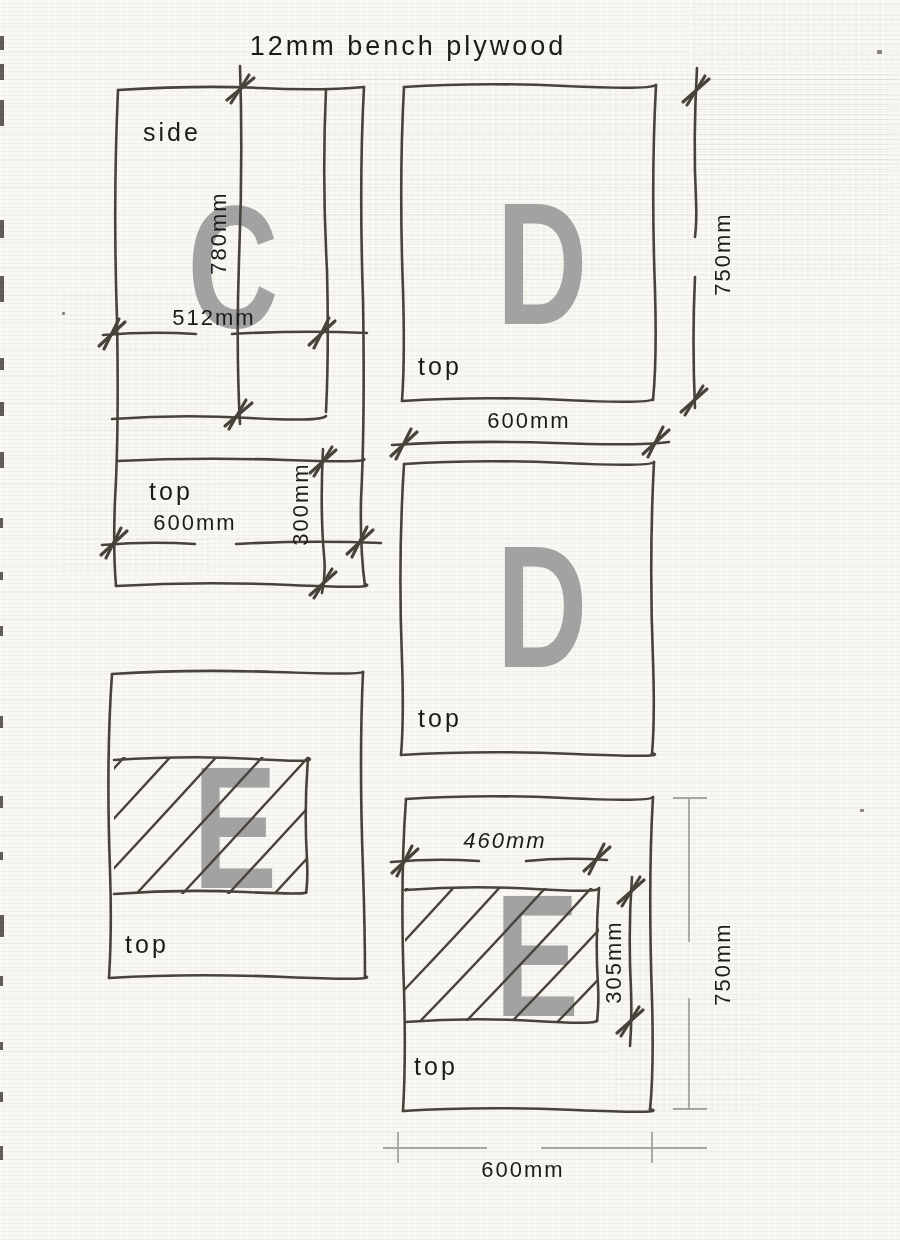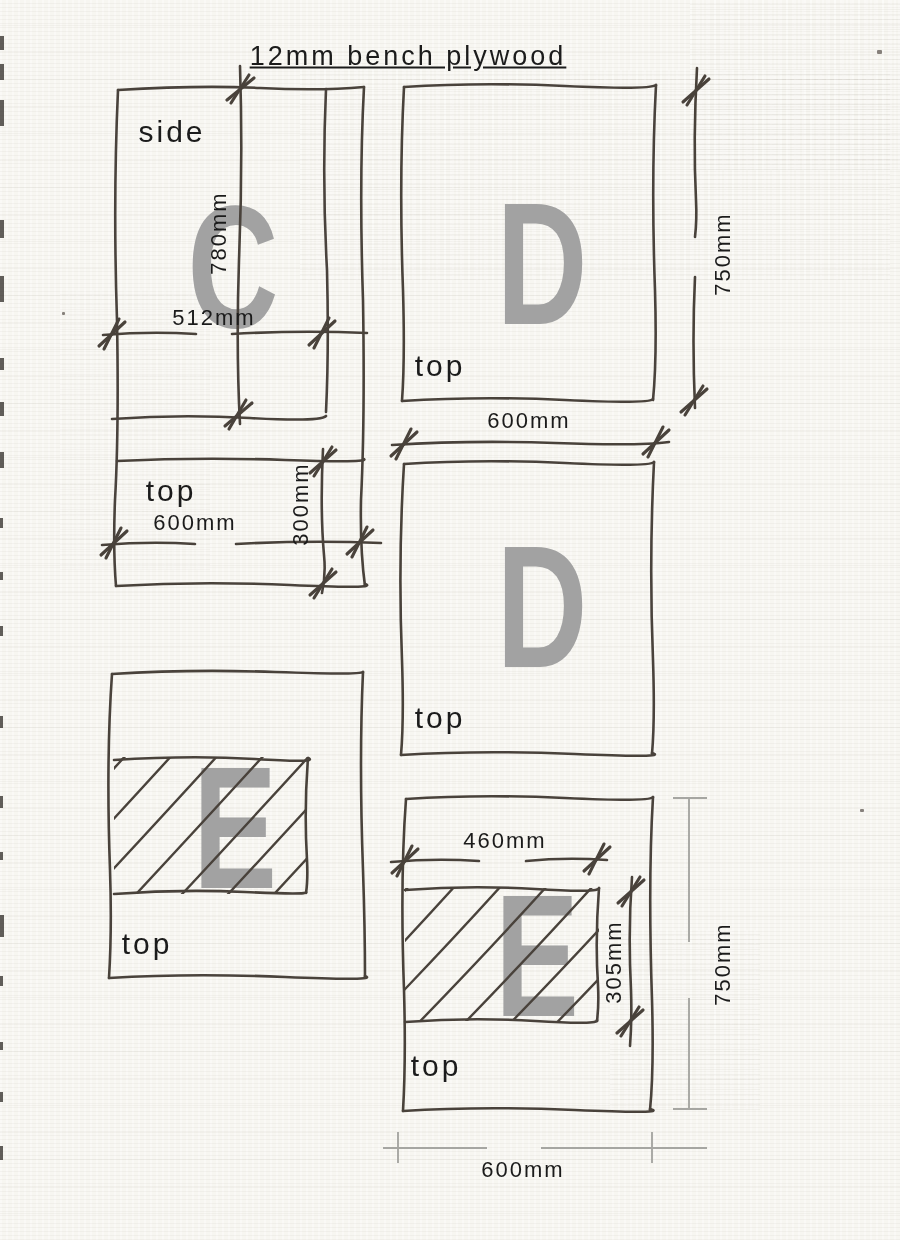--- a/index.html
+++ b/index.html
@@ -19,21 +19,21 @@
     opacity:.55;}
   svg.lines{position:absolute;left:0;top:0;z-index:3;}
   .ink{stroke:var(--ink,#49423b);stroke-width:2.6;fill:none;stroke-linecap:round;stroke-linejoin:round;}
   .tick{stroke-width:3.1;}
   .hatchline{stroke-width:2.4;}
   .cad{stroke:var(--cad-gray,#a6a6a2);stroke-width:1.9;fill:none;stroke-linecap:butt;}
   .glyph{position:absolute;z-index:2;font-size:175px;font-weight:bold;line-height:1;
     color:var(--letter-gray,#a2a2a2);transform:translate(-50%,-50%) scaleX(.72);white-space:nowrap;}
   .lbl{position:absolute;z-index:4;color:var(--label,#1b1b1b);white-space:nowrap;
     transform:translate(-50%,-50%);line-height:1;}
-  .view{font-size:30px;letter-spacing:3px;}
+  .view{font-size:25px;letter-spacing:3px;}
   .dim{font-size:22px;letter-spacing:2px;}
   .rot{transform:translate(-50%,-50%) rotate(-90deg);}
   .title{font-size:27px;letter-spacing:3px;}
   .artifact{position:absolute;z-index:5;background:#2e2a26;opacity:.75;}
   .speck{position:absolute;z-index:5;background:#57504a;opacity:.7;border-radius:1px;}
 </style>
 </head>
 <body>
 
 <div id="sheet">
@@ -196,39 +196,39 @@
       <path d="M673,1109 L707,1109"></path>
     </g>
     <g class="cad">
       <path d="M383,1148 L487,1148"></path>
       <path d="M541,1148 L707,1148"></path>
       <path d="M398,1132 L398,1163"></path>
       <path d="M652,1132 L652,1163"></path>
     </g>
   </svg>
 
-  <div class="lbl title" style="left:408px;top:56px;text-decoration:underline;">12mm bench plywood</div>
+  <div class="lbl title" style="left:408px;top:46px;">12mm bench plywood</div>
 
   <div class="lbl view" style="left:172px;top:132px;">side</div>
   <div class="lbl dim rot" style="left:219px;top:233px;">780mm</div>
   <div class="lbl dim" style="left:196px;top:318px;margin-left:18px;">512mm</div>
 
   <div class="lbl view" style="left:171px;top:491px;">top</div>
   <div class="lbl dim" style="left:195px;top:523px;">600mm</div>
   <div class="lbl dim rot" style="left:301px;top:504px;">300mm</div>
 
   <div class="lbl view" style="left:440px;top:366px;">top</div>
   <div class="lbl dim rot" style="left:723px;top:254px;">750mm</div>
   <div class="lbl dim" style="left:529px;top:421px;">600mm</div>
 
   <div class="lbl view" style="left:440px;top:718px;">top</div>
 
   <div class="lbl view" style="left:147px;top:944px;">top</div>
 
-  <div class="lbl dim" style="left:505px;top:841px;">460mm</div>
+  <div class="lbl dim" style="left:505px;top:841px;font-style:italic;">460mm</div>
   <div class="lbl dim rot" style="left:614px;top:962px;">305mm</div>
   <div class="lbl view" style="left:436px;top:1066px;">top</div>
   <div class="lbl dim rot" style="left:723px;top:964px;">750mm</div>
   <div class="lbl dim" style="left:523px;top:1170px;">600mm</div>
 
   <div class="artifact" style="left:0;top:36px;width:4px;height:14px;"></div>
   <div class="artifact" style="left:0;top:64px;width:4px;height:16px;"></div>
   <div class="artifact" style="left:0;top:100px;width:4px;height:26px;"></div>
   <div class="artifact" style="left:0;top:220px;width:4px;height:18px;"></div>
   <div class="artifact" style="left:0;top:276px;width:4px;height:26px;"></div>

